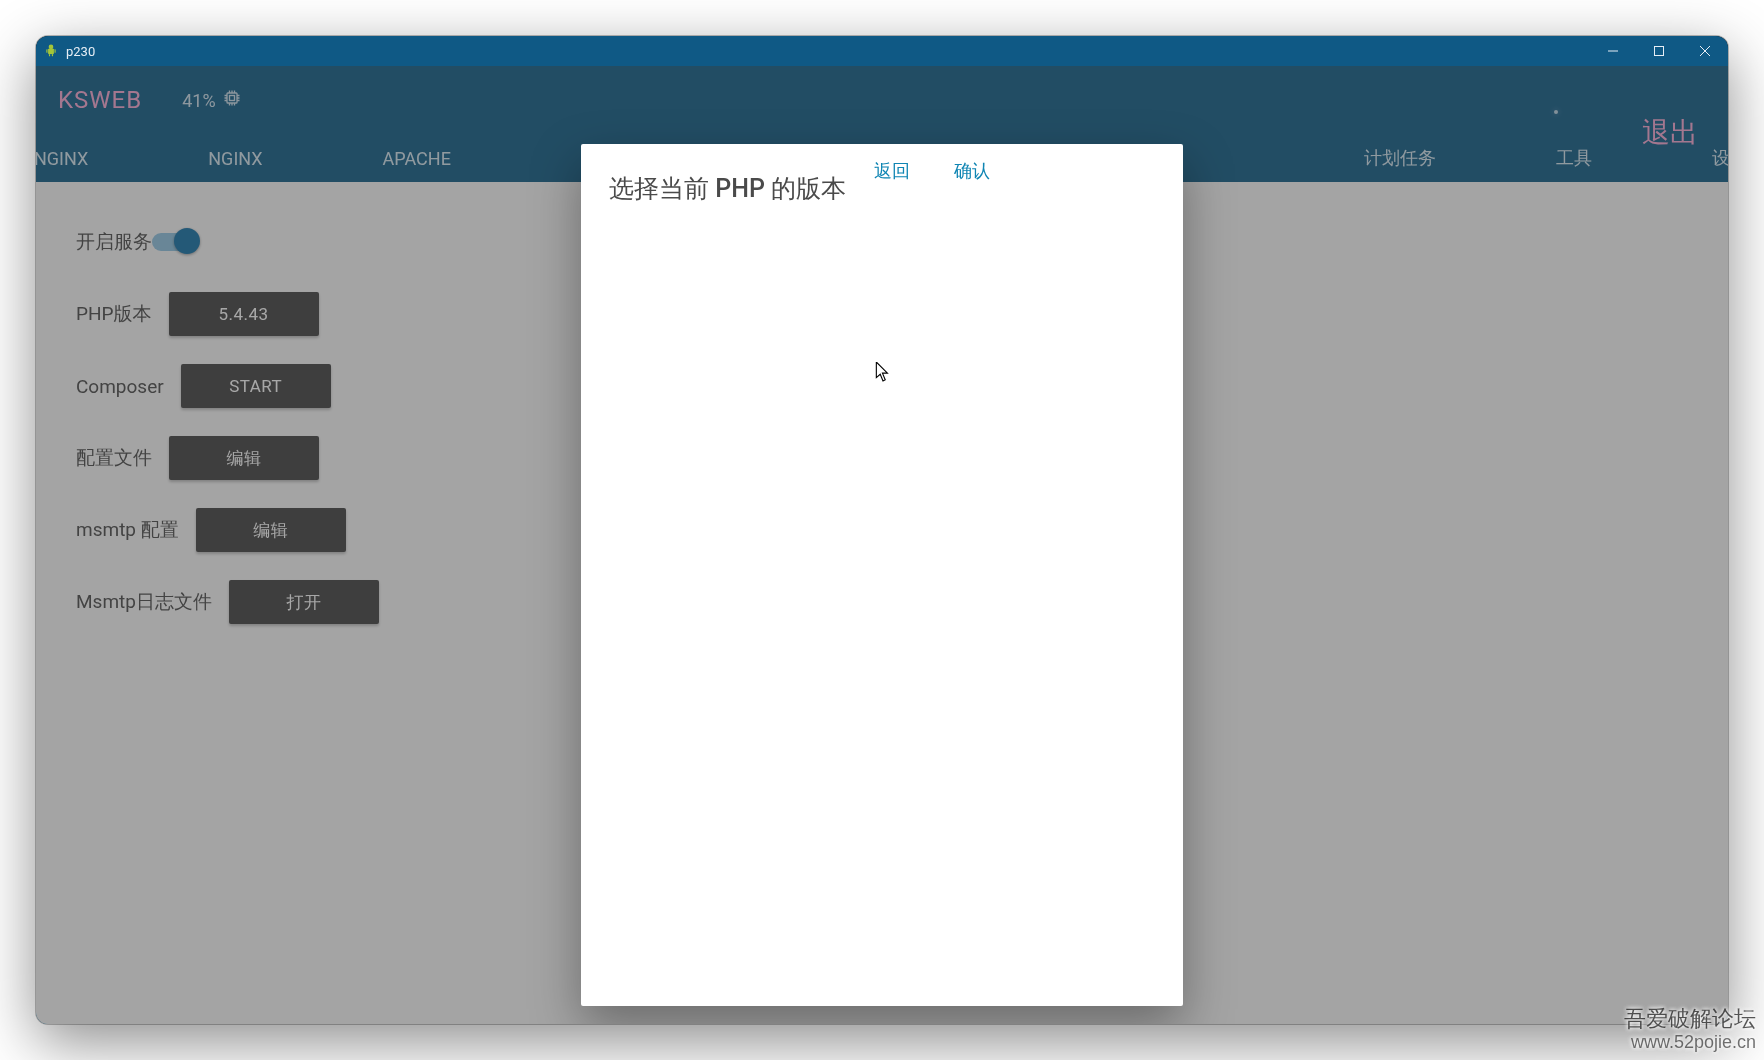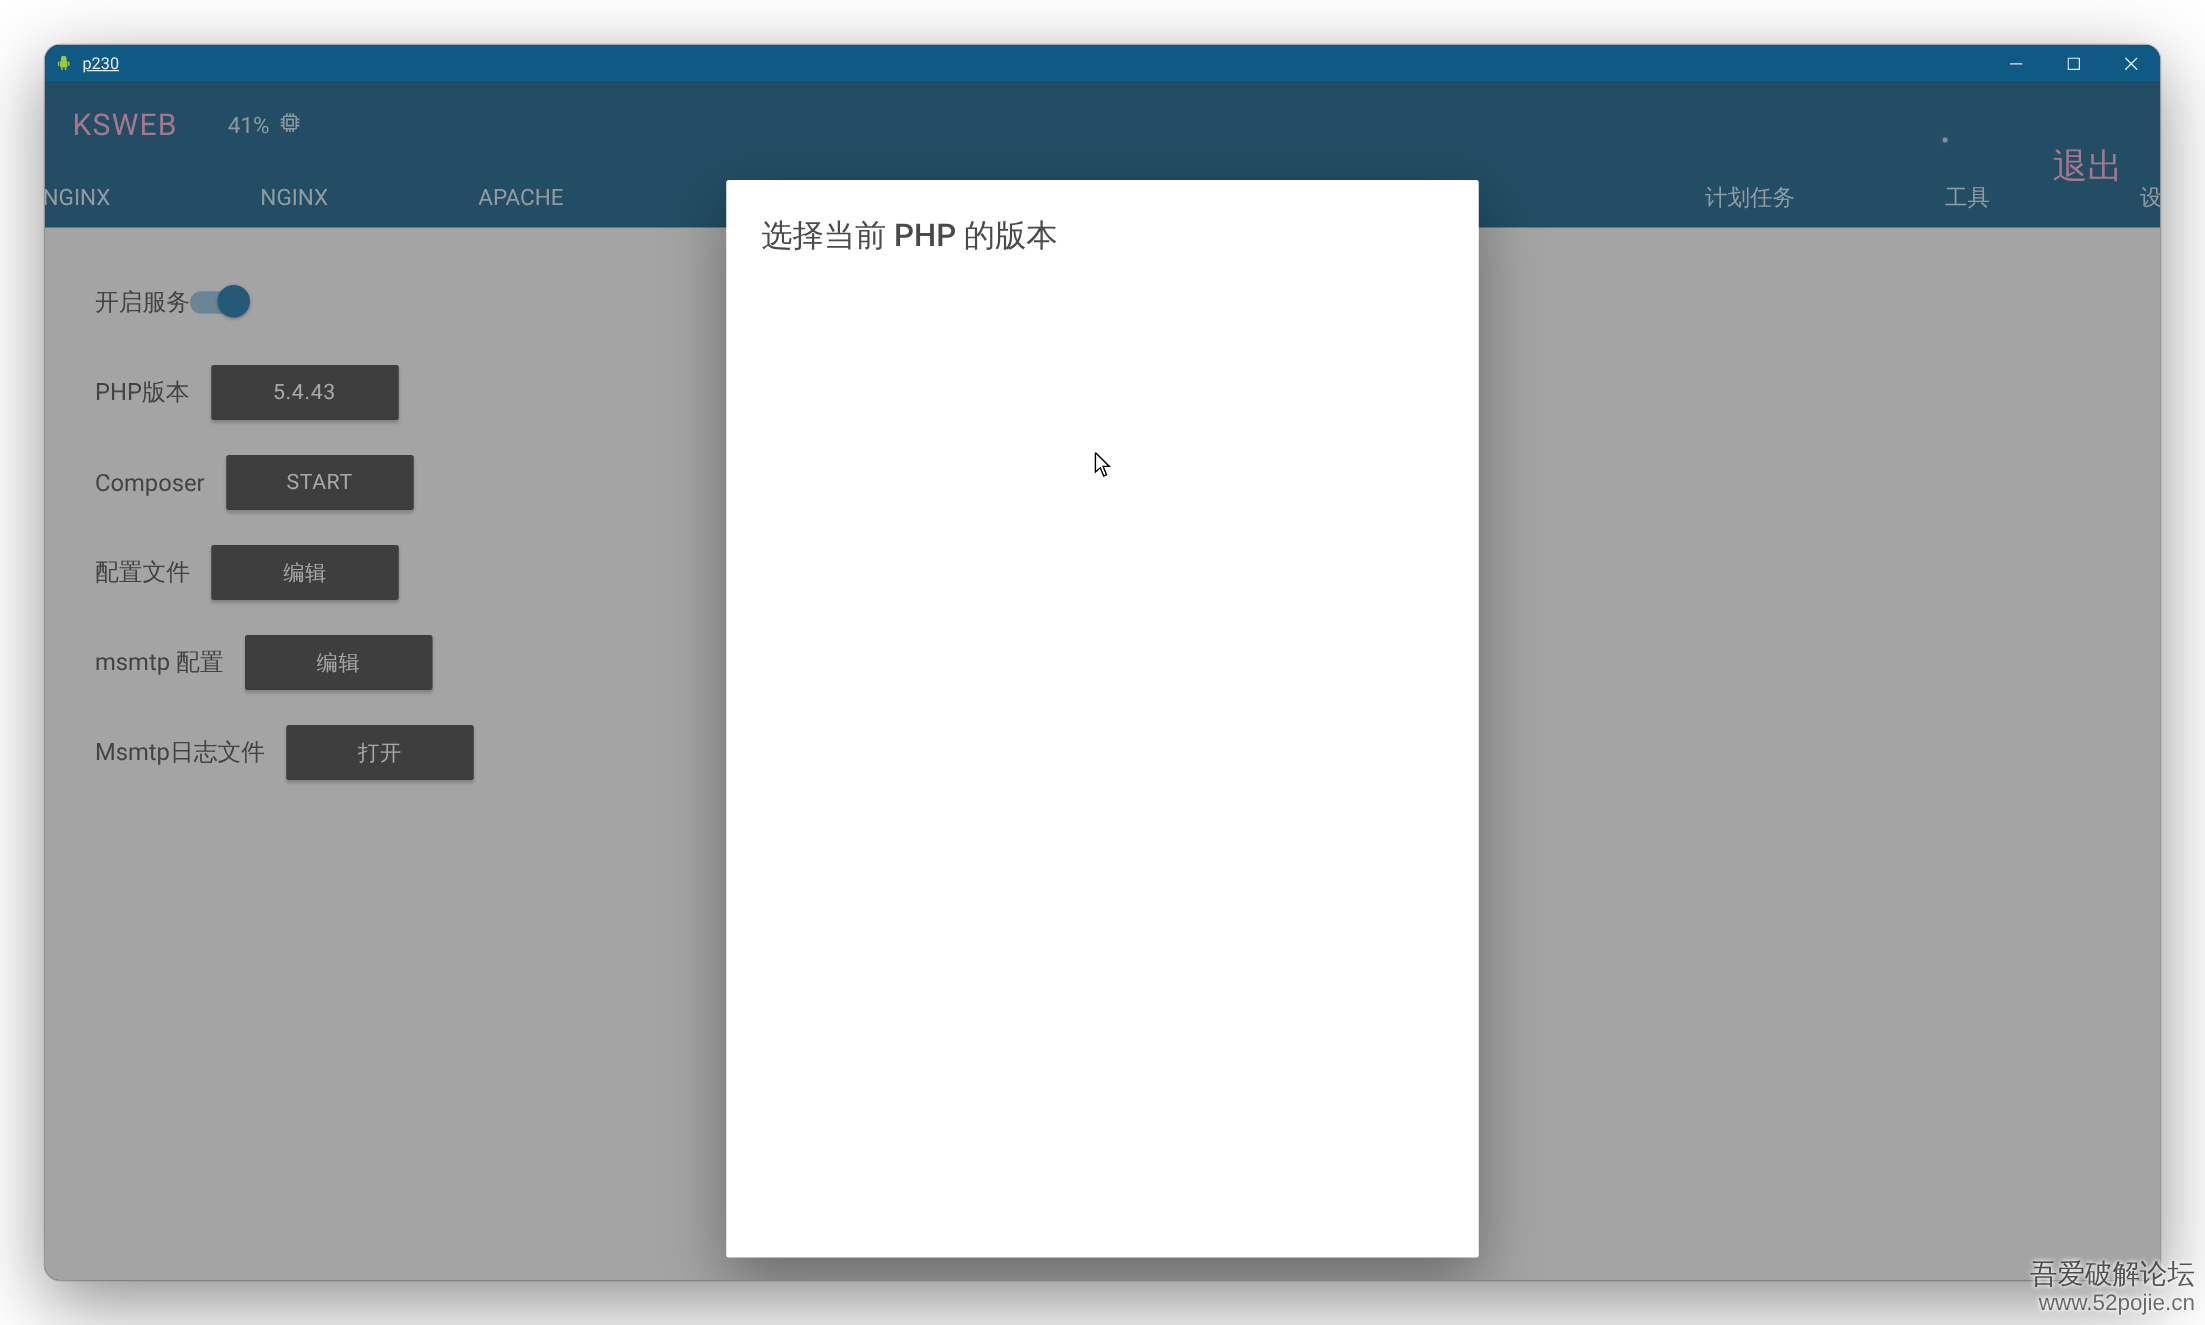--- a/index.html
+++ b/index.html
@@ -24,21 +24,20 @@
   
   .titlebar {
     height: 30px;
     background: #0f5985;
     display: flex;
     align-items: center;
     color: #e6eef5;
     font-size: 13px;
     padding-left: 8px;
     position: relative;
-    text-decoration: underline;
   }
   .titlebar .android-icon {
     width: 14px; height: 14px;
     margin-right: 8px;
     display: flex; align-items: center; justify-content: center;
   }
   .win-controls {
     position: absolute; right: 0; top: 0; height: 30px;
     display: flex;
   }
@@ -315,20 +314,24 @@
         </div>
 
       </div>
     </div>
   </div>
 
   <div class="dim"></div>
 
   <div class="dialog">
     <div class="dialog-title">选择当前 PHP 的版本</div>
+    <div class="dialog-actions">
+      <span>返回</span>
+      <span>确认</span>
+    </div>
   </div>
 
   <div class="cursor">
     <svg viewBox="0 0 12 18">
         <path d="M0 0 L0 14 L3.5 11 L6 17 L8 16 L5.5 10 L10 10 Z" fill="#fff" stroke="#000" stroke-width="1"></path>
       </svg>
   </div>
 
 </div>
 

